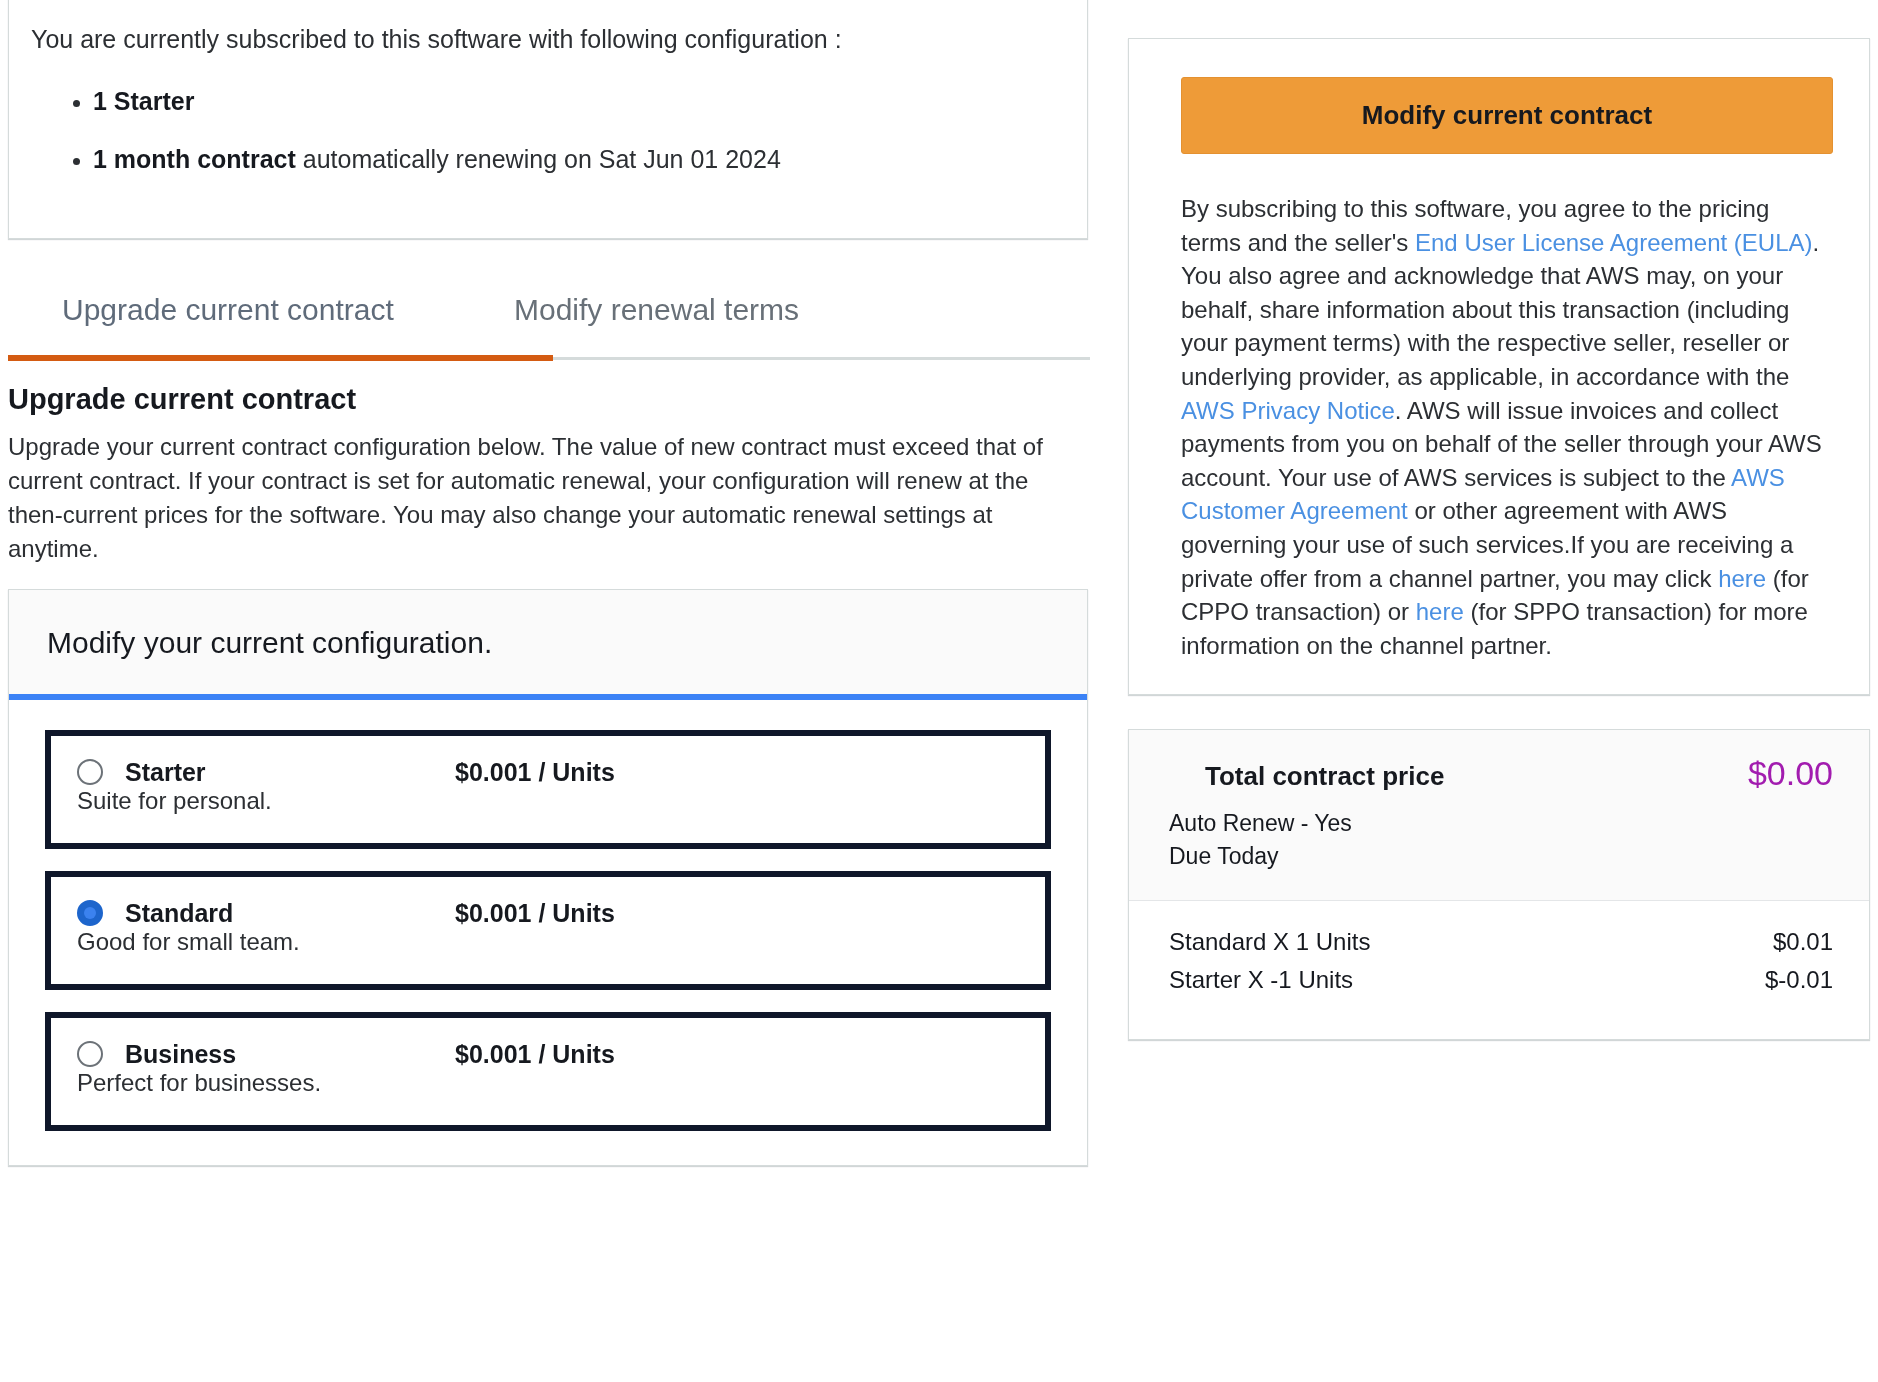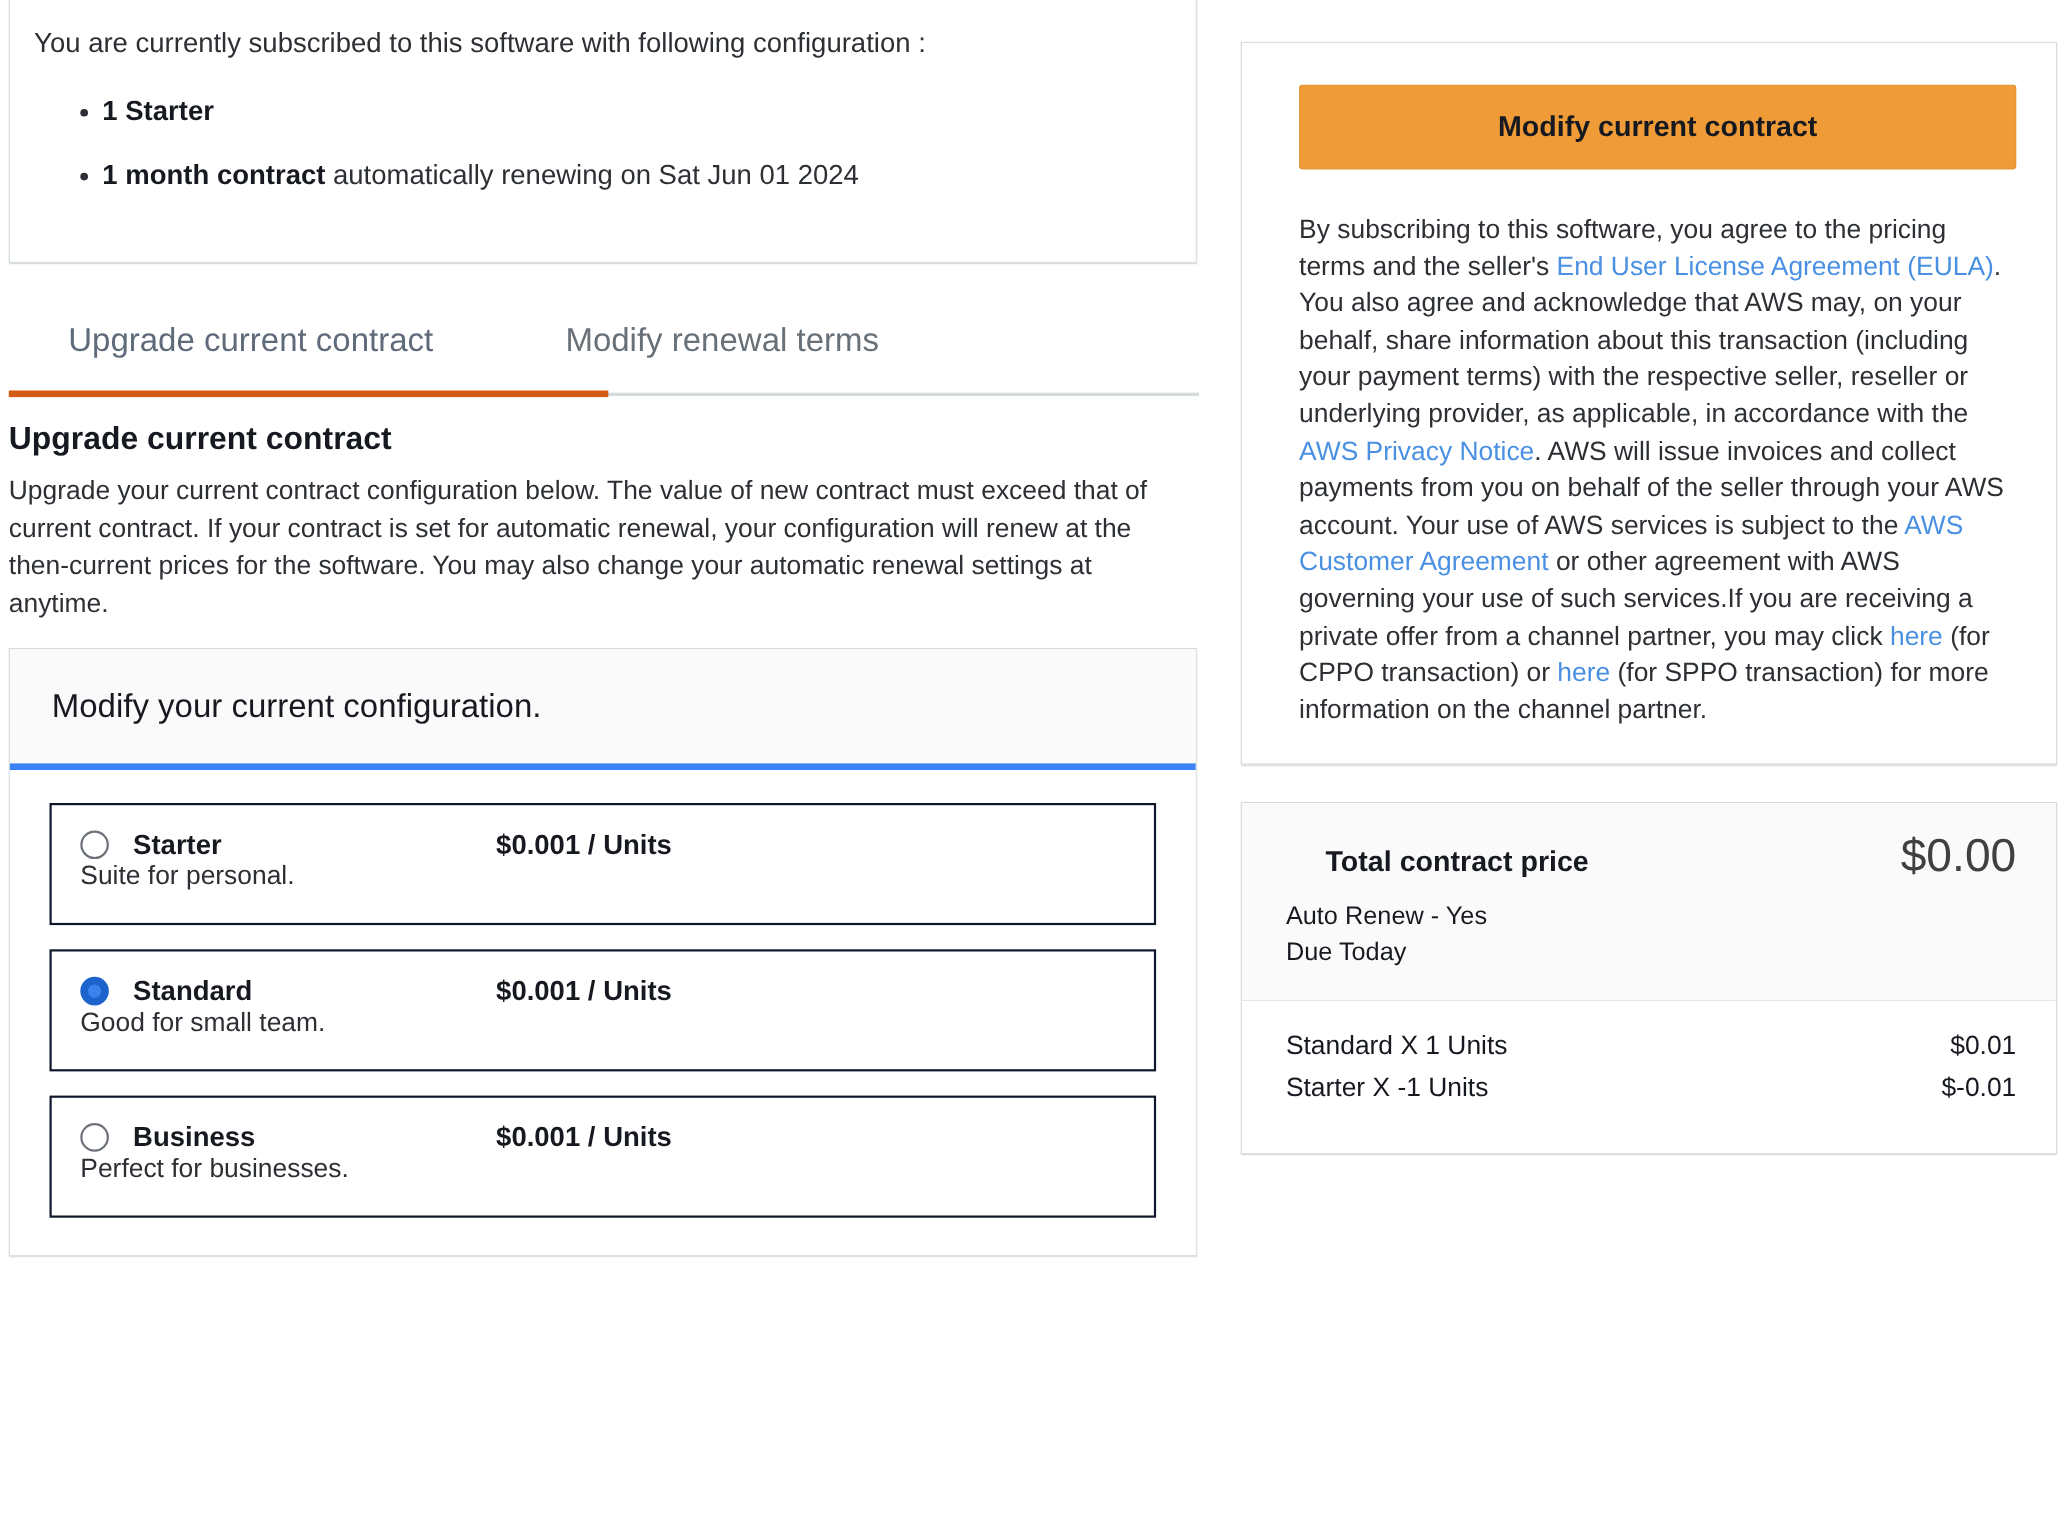--- a/index.html
+++ b/index.html
@@ -126,21 +126,21 @@
     font-size: 30px;
     font-weight: 400;
     color: #16191f;
   }
   .config-body {
     padding: 30px 36px 34px 36px;
     background: #ffffff;
   }
 
   .option {
-    border: 2px solid #0f172a;
+    border: 6px solid #0f172a;
     padding: 22px 26px 28px 26px;
     margin-bottom: 22px;
     background: #ffffff;
   }
   .option:last-child { margin-bottom: 0; }
   .option-top {
     display: flex;
     align-items: center;
   }
   .radio {
@@ -238,23 +238,23 @@
     align-items: baseline;
     justify-content: space-between;
   }
   .price-label {
     font-size: 26px;
     font-weight: 700;
     color: #16191f;
     margin-left: 40px;
   }
   .price-total {
-    font-size: 42px;
+    font-size: 34px;
     font-weight: 400;
-    color: #404040;
+    color: #a21caf;
   }
   .price-sub {
     margin-top: 14px;
     padding-left: 4px;
     font-size: 23px;
     line-height: 1.4;
     color: #16191f;
   }
   .price-items {
     padding: 22px 36px 40px 36px;

